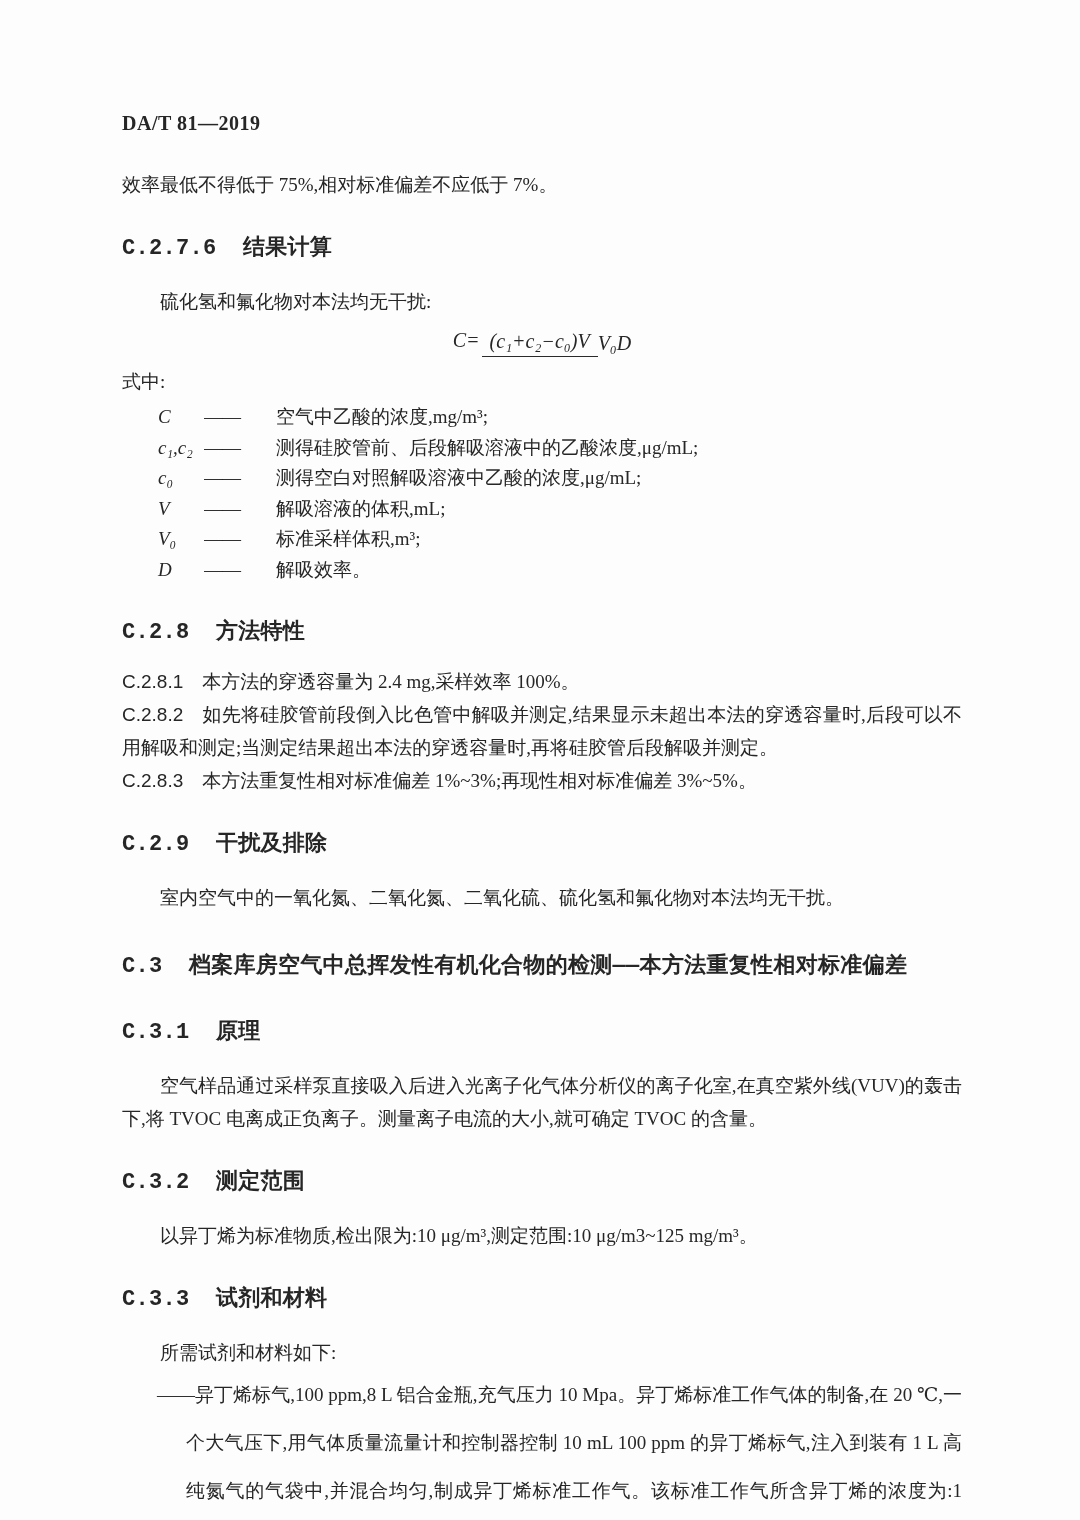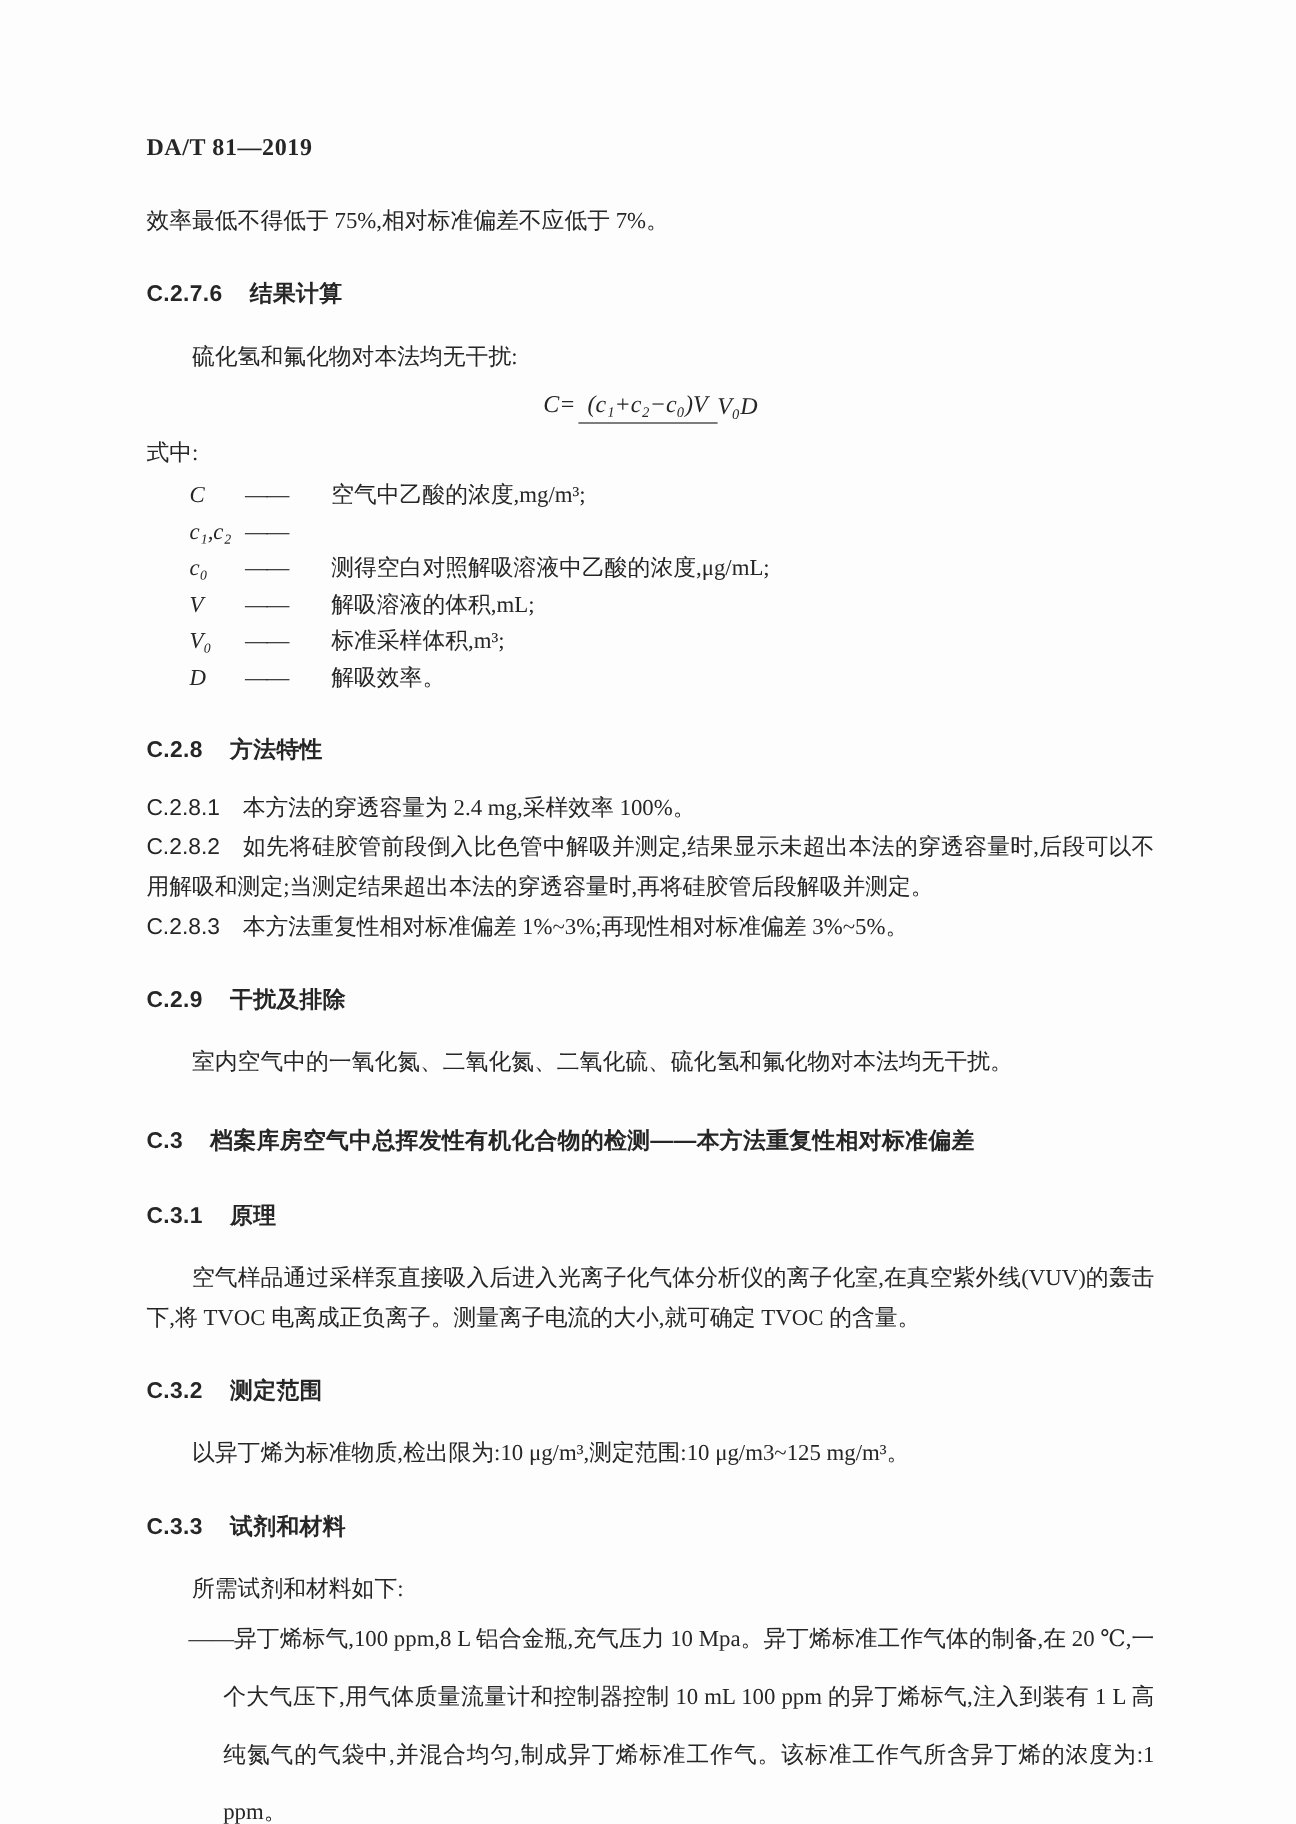--- a/index.html
+++ b/index.html
@@ -24,23 +24,23 @@
   .para{
     text-indent:2em;
     line-height:33px;
     text-align:justify;
   }
   .plain{
     line-height:33px;
     text-align:justify;
   }
   .sec-h{
-    font-family:Liberation Sans, sans-serif;
+    font-family:Liberation Mono, monospace;
     font-weight:bold;
-    font-size:19px;
+    font-size:22px;
     letter-spacing:.3px;
   }
   .sec-h .h-num{margin-right:1.2em;}
   .clause-p{
     line-height:33px;
     text-align:justify;
   }
   .clause-num{
     font-family:"Liberation Sans","DejaVu Sans",sans-serif;
     font-weight:normal;
@@ -129,20 +129,21 @@
 
   <div class="vars">
     <div class="var-row">
       <span class="var-sym">C</span>
         <span class="var-dash">——</span>
         <span class="var-desc">空气中乙酸的浓度,mg/m³;</span>
     </div>
     <div class="var-row">
       <span class="var-sym">c₁,c₂</span>
         <span class="var-dash">——</span>
+        <span class="var-desc">测得硅胶管前、后段解吸溶液中的乙酸浓度,μg/mL;</span>
     </div>
     <div class="var-row">
       <span class="var-sym">c₀</span>
         <span class="var-dash">——</span>
         <span class="var-desc">测得空白对照解吸溶液中乙酸的浓度,μg/mL;</span>
     </div>
     <div class="var-row">
       <span class="var-sym">V</span>
         <span class="var-dash">——</span>
         <span class="var-desc">解吸溶液的体积,mL;</span>

